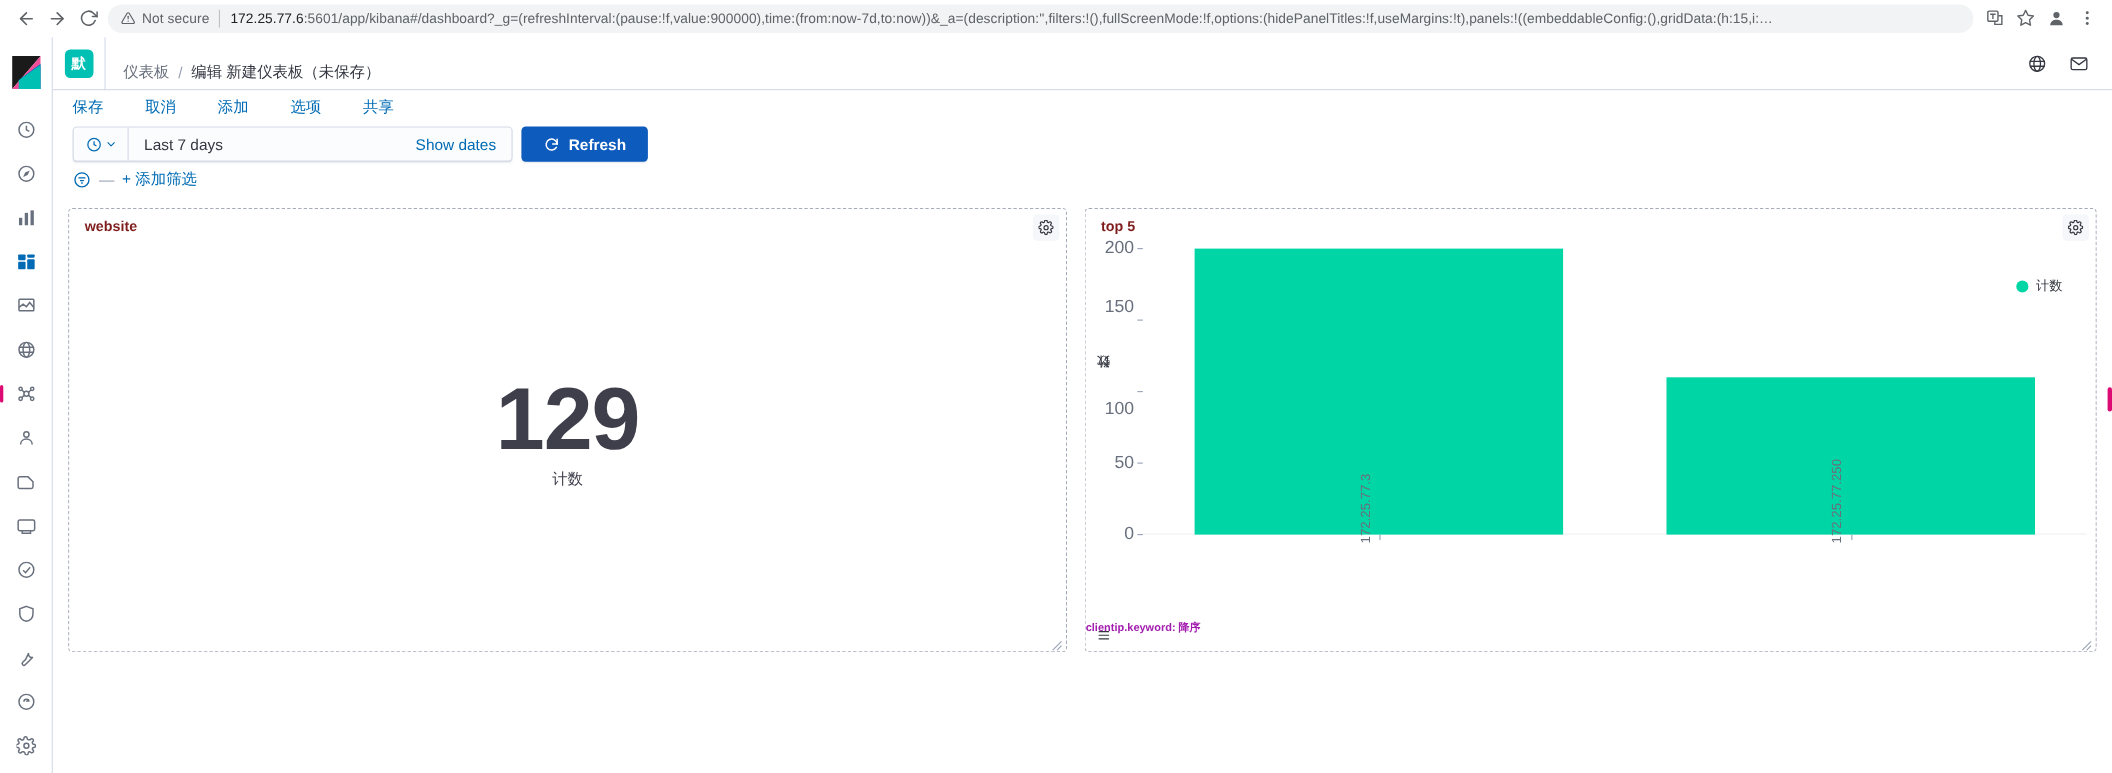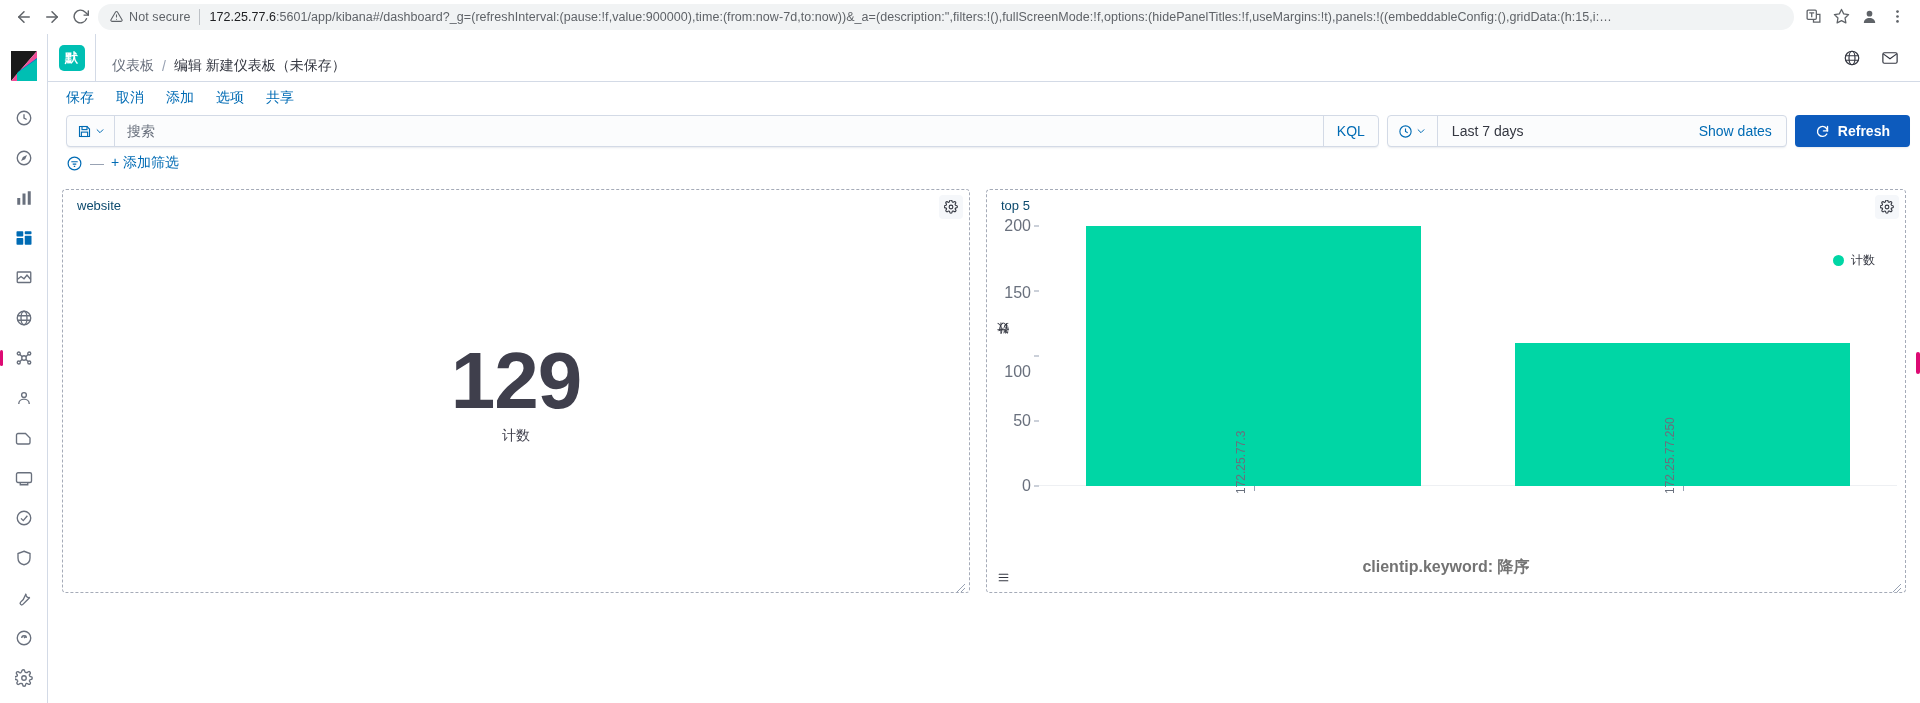--- a/index.html
+++ b/index.html
@@ -128,21 +128,21 @@
   }
   .header-icon-btn {
     width: 32px; height: 32px; color: #343741;
     display: flex; align-items: center; justify-content: center;
   }
 
   
   .kb-topmenu {
     height: 31px; flex: none;
     display: flex; align-items: center;
-    gap: 22px; padding-left: 18px;
+    gap: 38px; padding-left: 18px;
     font-size: 14px;
   }
   .kb-topmenu span { color: #006bb4; cursor: pointer; }
 
   
   .kb-querybar {
     flex: none; padding: 2px 10px 0 18px;
     display: flex; align-items: center; gap: 8px;
   }
   .query-group {
@@ -229,21 +229,21 @@
     min-width: 0;
   }
   .panel-left { width: 908px; flex: none; height: 404px; }
   .panel-right { flex: 1 1 auto; height: 404px; }
   .panel-header {
     height: 26px; flex: none;
     display: flex; align-items: center;
     padding: 4px 6px 0 14px;
   }
   .panel-title {
-    font-size: 13px; font-weight: 400; color: #0c4a6e;
+    font-size: 13px; font-weight: 700; color: #7f1d1d;
   }
   .panel-gear {
     position: absolute; top: 5px; right: 6px;
     width: 24px; height: 24px; border-radius: 4px;
     display: flex; align-items: center; justify-content: center;
     color: #343741; background: #f5f7fa;
   }
   .panel-body { flex: 1 1 auto; position: relative; min-height: 0; }
   .resize-handle {
     position: absolute; right: 3px; bottom: 3px;
@@ -309,21 +309,21 @@
   }
   .xtick-label {
     position: absolute; top: 100%; margin-top: 8px;
     font-size: 12px; color: #69707d;
     writing-mode: vertical-rl; transform: rotate(180deg) translateY(0);
     transform-origin: left top;
     white-space: nowrap;
   }
   .chart-xaxis-title {
     position: absolute; left: 0; right: 0; bottom: 14px;
-    text-align: center; font-size: 16px; font-weight: 700; color: #737373;
+    text-align: left; font-size: 10px; font-weight: 700; color: #a21caf;
   }
   .chart-legend {
     position: absolute; right: 30px; top: 36px;
     display: flex; align-items: center; gap: 7px;
   }
   .legend-dot {
     width: 11px; height: 11px; border-radius: 50%; background: #00d6a5;
   }
   .legend-text { font-size: 12px; color: #343741; }
 
@@ -537,34 +537,20 @@
 
     <div class="kb-topmenu">
       <span>保存</span>
       <span>取消</span>
       <span>添加</span>
       <span>选项</span>
       <span>共享</span>
     </div>
 
     <div class="kb-querybar">
-      <div class="query-group">
-        <div class="saved-query-btn">
-          <svg width="15" height="15" viewBox="0 0 24 24" fill="none" stroke="currentColor" stroke-width="1.8">
-              <path d="M4 4h12l4 4v12H4z"></path>
-              <rect x="8" y="4" width="8" height="5"></rect>
-              <rect x="7" y="13" width="10" height="7"></rect>
-            </svg>
-          <svg width="10" height="10" viewBox="0 0 24 24" fill="none" stroke="currentColor" stroke-width="2.4" stroke-linecap="round" stroke-linejoin="round">
-              <polyline points="5 9 12 16 19 9"></polyline>
-            </svg>
-        </div>
-        <input class="query-input" type="text" value="" placeholder="搜索" style="">
-        <div class="kql-btn">KQL</div>
-      </div>
 
       <div class="date-group">
         <div class="date-quick">
           <svg width="15" height="15" viewBox="0 0 24 24" fill="none" stroke="currentColor" stroke-width="1.8">
               <circle cx="12" cy="12" r="9"></circle>
               <polyline points="12 7 12 12 15.5 14"></polyline>
             </svg>
           <svg width="10" height="10" viewBox="0 0 24 24" fill="none" stroke="currentColor" stroke-width="2.4" stroke-linecap="round" stroke-linejoin="round">
               <polyline points="5 9 12 16 19 9"></polyline>
             </svg>
@@ -634,21 +620,21 @@
             <div class="chart-yaxis-title">计数</div>
 
             <div class="chart-plot-host" id="plot-host" style="height: 260px;">
               <div class="axis-line-x"></div>
             <div class="ytick-label" style="top: 260px;">0</div>
                 <div class="ytick-mark" style="top: 260px;"></div>
                 <div class="ytick-label" style="top: 195px;">50</div>
                 <div class="ytick-mark" style="top: 195px;"></div>
                 <div class="ytick-label" style="top: 146px;">100</div>
                 <div class="ytick-mark" style="top: 130px;"></div>
-                <div class="ytick-label" style="top: 67px;">150</div>
+                <div class="ytick-label" style="top: 54px;">150</div>
                 <div class="ytick-mark" style="top: 65px;"></div>
                 <div class="ytick-label" style="top: 0px;">200</div>
                 <div class="ytick-mark" style="top: 0px;"></div>
                 <div class="bar" style="left: 5.5%; width: 39%; height: 260px; background: rgb(0, 214, 165);"></div>
                 <div class="xtick-mark" style="left: 25%;"></div>
                 <div class="xtick-label" style="left: calc(25% - 6px);">172.25.77.3</div>
                 <div class="bar" style="left: 55.5%; width: 39%; height: 143px; background: rgb(0, 214, 165);"></div>
                 <div class="xtick-mark" style="left: 75%;"></div>
                 <div class="xtick-label" style="left: calc(75% - 6px);">172.25.77.250</div>
               </div>

